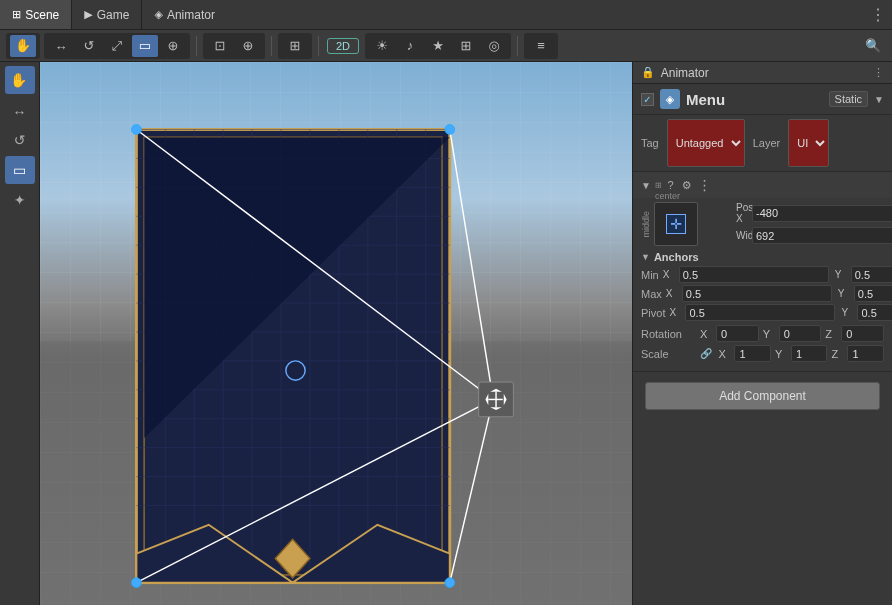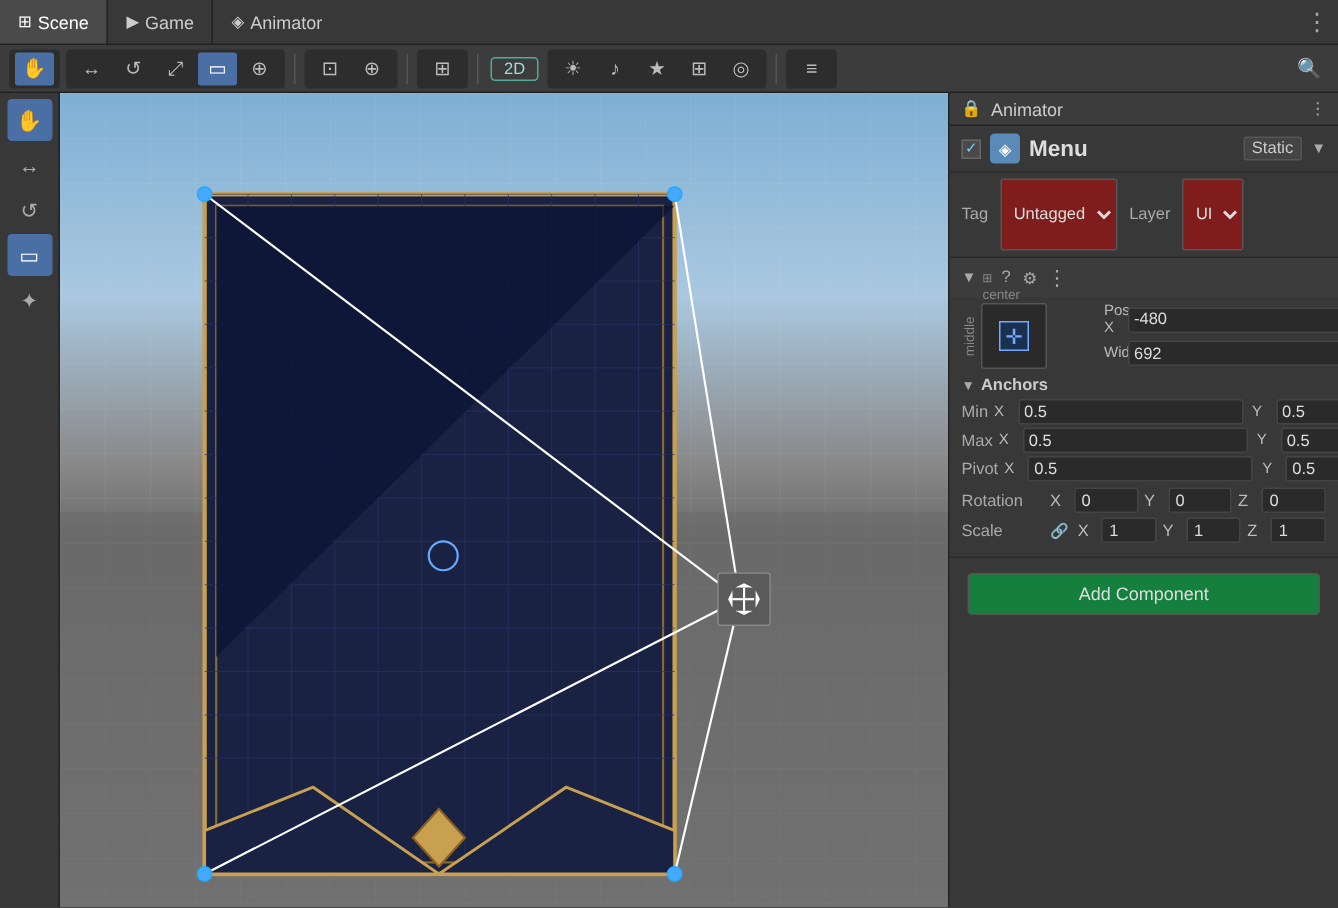--- a/index.html
+++ b/index.html
@@ -160,21 +160,21 @@
       color: #ddd; font-size: 11px; padding: 1px 3px; height: 17px; flex: 1; min-width: 0;
     }
     .anchors-section { margin-bottom: 4px; }
     .anchors-row { display: flex; align-items: center; gap: 4px; margin-bottom: 2px; }
     .anchors-key { color: #aaa; font-size: 11px; width: 30px; }
     .xyz-group { display: flex; align-items: center; gap: 2px; flex: 1; }
 
     
     .add-component-btn {
       margin: 10px 12px; padding: 6px;
-      background: #15803d; border: 1px solid #555; border-radius: 3px;
+      background: #737373; border: 1px solid #555; border-radius: 3px;
       color: #ddd; font-size: 12px; text-align: center; cursor: pointer;
     }
 
     
     .scene-overlay {
       position: absolute; inset: 0; pointer-events: none;
     }
 
     
     .inspector { overflow-y: auto; }

